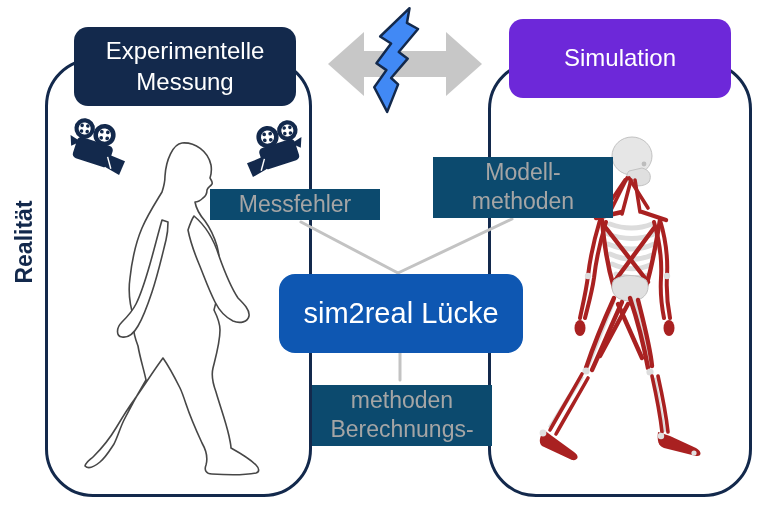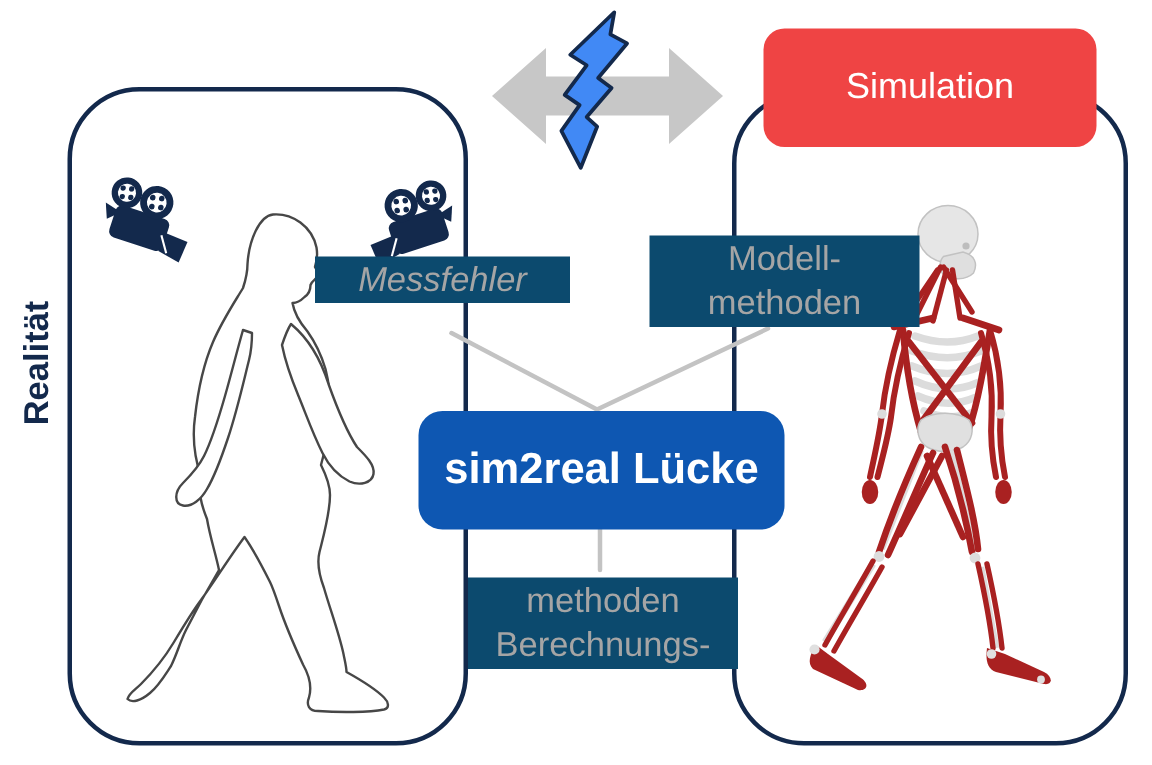--- a/index.html
+++ b/index.html
@@ -14,28 +14,28 @@
   #right-panel{left:488px;top:61px;width:258px;height:430px;}
   .title-box{
     position:absolute;background:#13294C;border-radius:14px;color:#fff;
     display:flex;align-items:center;justify-content:center;text-align:center;
     font-size:24px;line-height:1.26;z-index:4;padding:0 8px;box-sizing:border-box;
   }
   #left-title{left:74px;top:27px;width:222px;height:79px;}
   #right-title{left:509px;top:19px;width:222px;height:79px;}
   #gap-box{
     position:absolute;left:279px;top:274px;width:244px;height:79px;background:#0E57B2;
-    border-radius:16px;color:#fff;font-weight:bold;font-size:29px;display:flex;
+    border-radius:16px;color:#fff;font-weight:normal;font-size:29px;display:flex;
     align-items:center;justify-content:center;white-space:nowrap;z-index:5;
   }
   .gray-label{
     position:absolute;color:#A5A5A5;font-size:23px;line-height:1.28;text-align:center;
     z-index:3;background:#0c4a6e;padding:1px 2px;
   }
-  #label-messfehler{left:210px;top:171px;width:166px;font-style:italic;}
+  #label-messfehler{left:210px;top:189px;width:166px;}
   #label-modell{left:433px;top:157px;width:176px;}
   #label-berechnung{left:312px;top:385px;width:176px;}
   #reality-label{
     position:absolute;left:-44px;top:227px;width:140px;height:30px;
     transform:rotate(-90deg);color:#13294C;font-weight:bold;font-size:23px;
     text-align:center;z-index:2;
   }
   .figure{position:absolute;z-index:1;}
   #walking-figure{left:78px;top:140px;}
   #musculo-figure{left:530px;top:128px;}
@@ -50,21 +50,22 @@
 <body>
 
 <div id="canvas">
 
   <div class="panel" id="left-panel"></div>
 
   <div class="panel" id="right-panel"></div>
 
   <div id="reality-label">Realität</div>
 
-  <div class="title-box" id="right-title" style="background: #ef4444;">Simulation</div>
+  <div class="title-box" id="left-title" style="background: rgb(19, 41, 76);">Experimentelle Messung</div>
+  <div class="title-box" id="right-title" style="background: #6d28d9;">Simulation</div>
 
   <svg id="exchange-arrow" width="154" height="76" viewBox="0 0 154 76">
     <polygon points="0,38 36,6 36,25 118,25 118,6 154,38 118,70 118,51 36,51 36,70" fill="#C7C7C7"></polygon>
   </svg>
 
   <svg id="lightning" width="92" height="116" viewBox="0 0 92 116">
     <g transform="rotate(10 46 58)">
       <path d="M 48 3 L 24 36 L 36 41 L 25 63 L 36 68 L 27 87 L 44 109 L 50 80 L 42 75 L 55 53 L 45 48 L 60 22 L 48 18 Z" fill="#4189F5" stroke="#13294C" stroke-width="2.5" stroke-linejoin="round"></path>
     </g>
   </svg>

